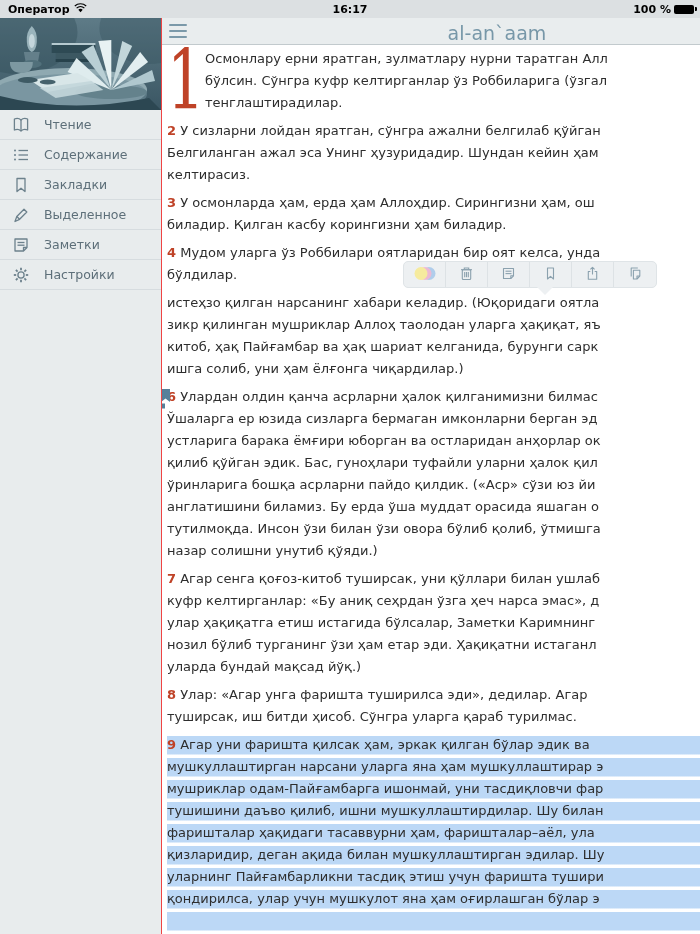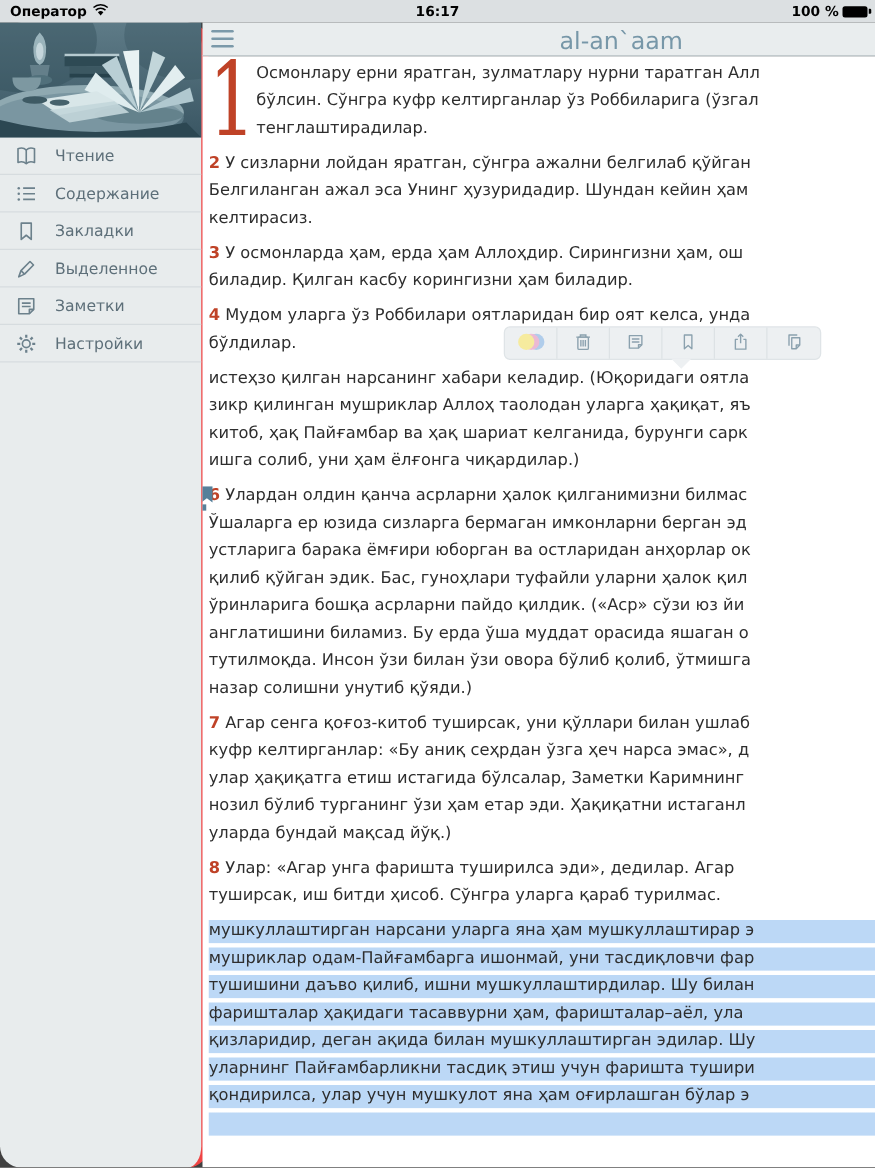--- a/index.html
+++ b/index.html
@@ -1,31 +1,31 @@
 <!DOCTYPE html>
 <html><head>
 <meta charset="utf-8">
 <style>
   html,body{margin:0;padding:0;background:#555;}
-  .screen{position:relative;width:700px;height:934px;overflow:hidden;background:#404040;
+  .screen{position:relative;width:700px;height:934px;overflow:hidden;background:#86efac;
           font-family:"DejaVu Sans",sans-serif;-webkit-font-smoothing:antialiased;}
 
   
   .statusbar{position:absolute;left:0;top:0;width:700px;height:18px;background:#dce0e2;
              display:flex;align-items:center;justify-content:space-between;
              font-size:11px;font-weight:600;color:#000;z-index:30;}
   .sb-left{display:flex;align-items:center;gap:4px;padding-left:8px;}
   .sb-center{position:absolute;left:0;right:0;text-align:center;pointer-events:none;}
   .sb-right{display:flex;align-items:center;gap:3px;padding-right:6px;position:relative;z-index:1;}
   .batt{position:relative;width:20px;height:9px;background:#000;border-radius:2px;display:inline-block;}
   .batt:after{content:"";position:absolute;right:-3px;top:2.5px;width:2px;height:4px;background:#000;border-radius:0 1px 1px 0;}
 
   
   .sidebar{position:absolute;left:0;top:18px;width:161px;bottom:0;background:#e8eced;
-           border-right:6px solid #ef4444;border-radius:17px;}
+           border-right:1px solid #ef4444;}
   .sidebar-art{height:92px;overflow:hidden;background:#3e5a66;}
   .sidebar-art svg{display:block;width:100%;height:100%;}
   .menu-item{height:29px;display:flex;align-items:center;gap:13px;padding-left:11px;
              border-bottom:1px solid #d6dcdf;cursor:default;}
   .mi-icon{width:20px;height:20px;display:inline-flex;align-items:center;justify-content:center;}
   .mi-icon svg{display:block;}
   .mi-label{font-size:12.5px;color:#5d6f79;}
 
   
   .content-header{position:absolute;left:162px;top:18px;width:538px;height:26px;background:#e9edee;
@@ -246,20 +246,21 @@
         <div class="line"><span>куфр келтирганлар: «Бу аниқ сеҳрдан ўзга ҳеч нарса эмас», д</span></div>
         <div class="line"><span>улар ҳақиқатга етиш истагида бўлсалар, Заметки Каримнинг</span></div>
         <div class="line"><span>нозил бўлиб турганинг ўзи ҳам етар эди. Ҳақиқатни истаганл</span></div>
         <div class="line"><span>уларда бундай мақсад йўқ.)</span></div>
       </div>
       <div class="verse">
         <div class="line"><span class="vnum">8</span>&nbsp;<span>Улар: «Агар унга фаришта туширилса эди», дедилар. Агар</span></div>
         <div class="line"><span>туширсак, иш битди ҳисоб. Сўнгра уларга қараб турилмас.</span></div>
       </div>
       <div class="verse hl">
+        <div class="line"><span class="vnum">9</span>&nbsp;<span>Агар уни фаришта қилсак ҳам, эркак қилган бўлар эдик ва</span></div>
         <div class="line"><span>мушкуллаштирган нарсани уларга яна ҳам мушкуллаштирар э</span></div>
         <div class="line"><span>мушриклар одам-Пайғамбарга ишонмай, уни тасдиқловчи фар</span></div>
         <div class="line"><span>тушишини даъво қилиб, ишни мушкуллаштирдилар. Шу билан</span></div>
         <div class="line"><span>фаришталар ҳақидаги тасаввурни ҳам, фаришталар–аёл, ула</span></div>
         <div class="line"><span>қизларидир, деган ақида билан мушкуллаштирган эдилар. Шу</span></div>
         <div class="line"><span>уларнинг Пайғамбарликни тасдиқ этиш учун фаришта тушири</span></div>
         <div class="line"><span>қондирилса, улар учун мушкулот яна ҳам оғирлашган бўлар э</span></div>
         <div class="line"></div>
       </div>
     </div>

